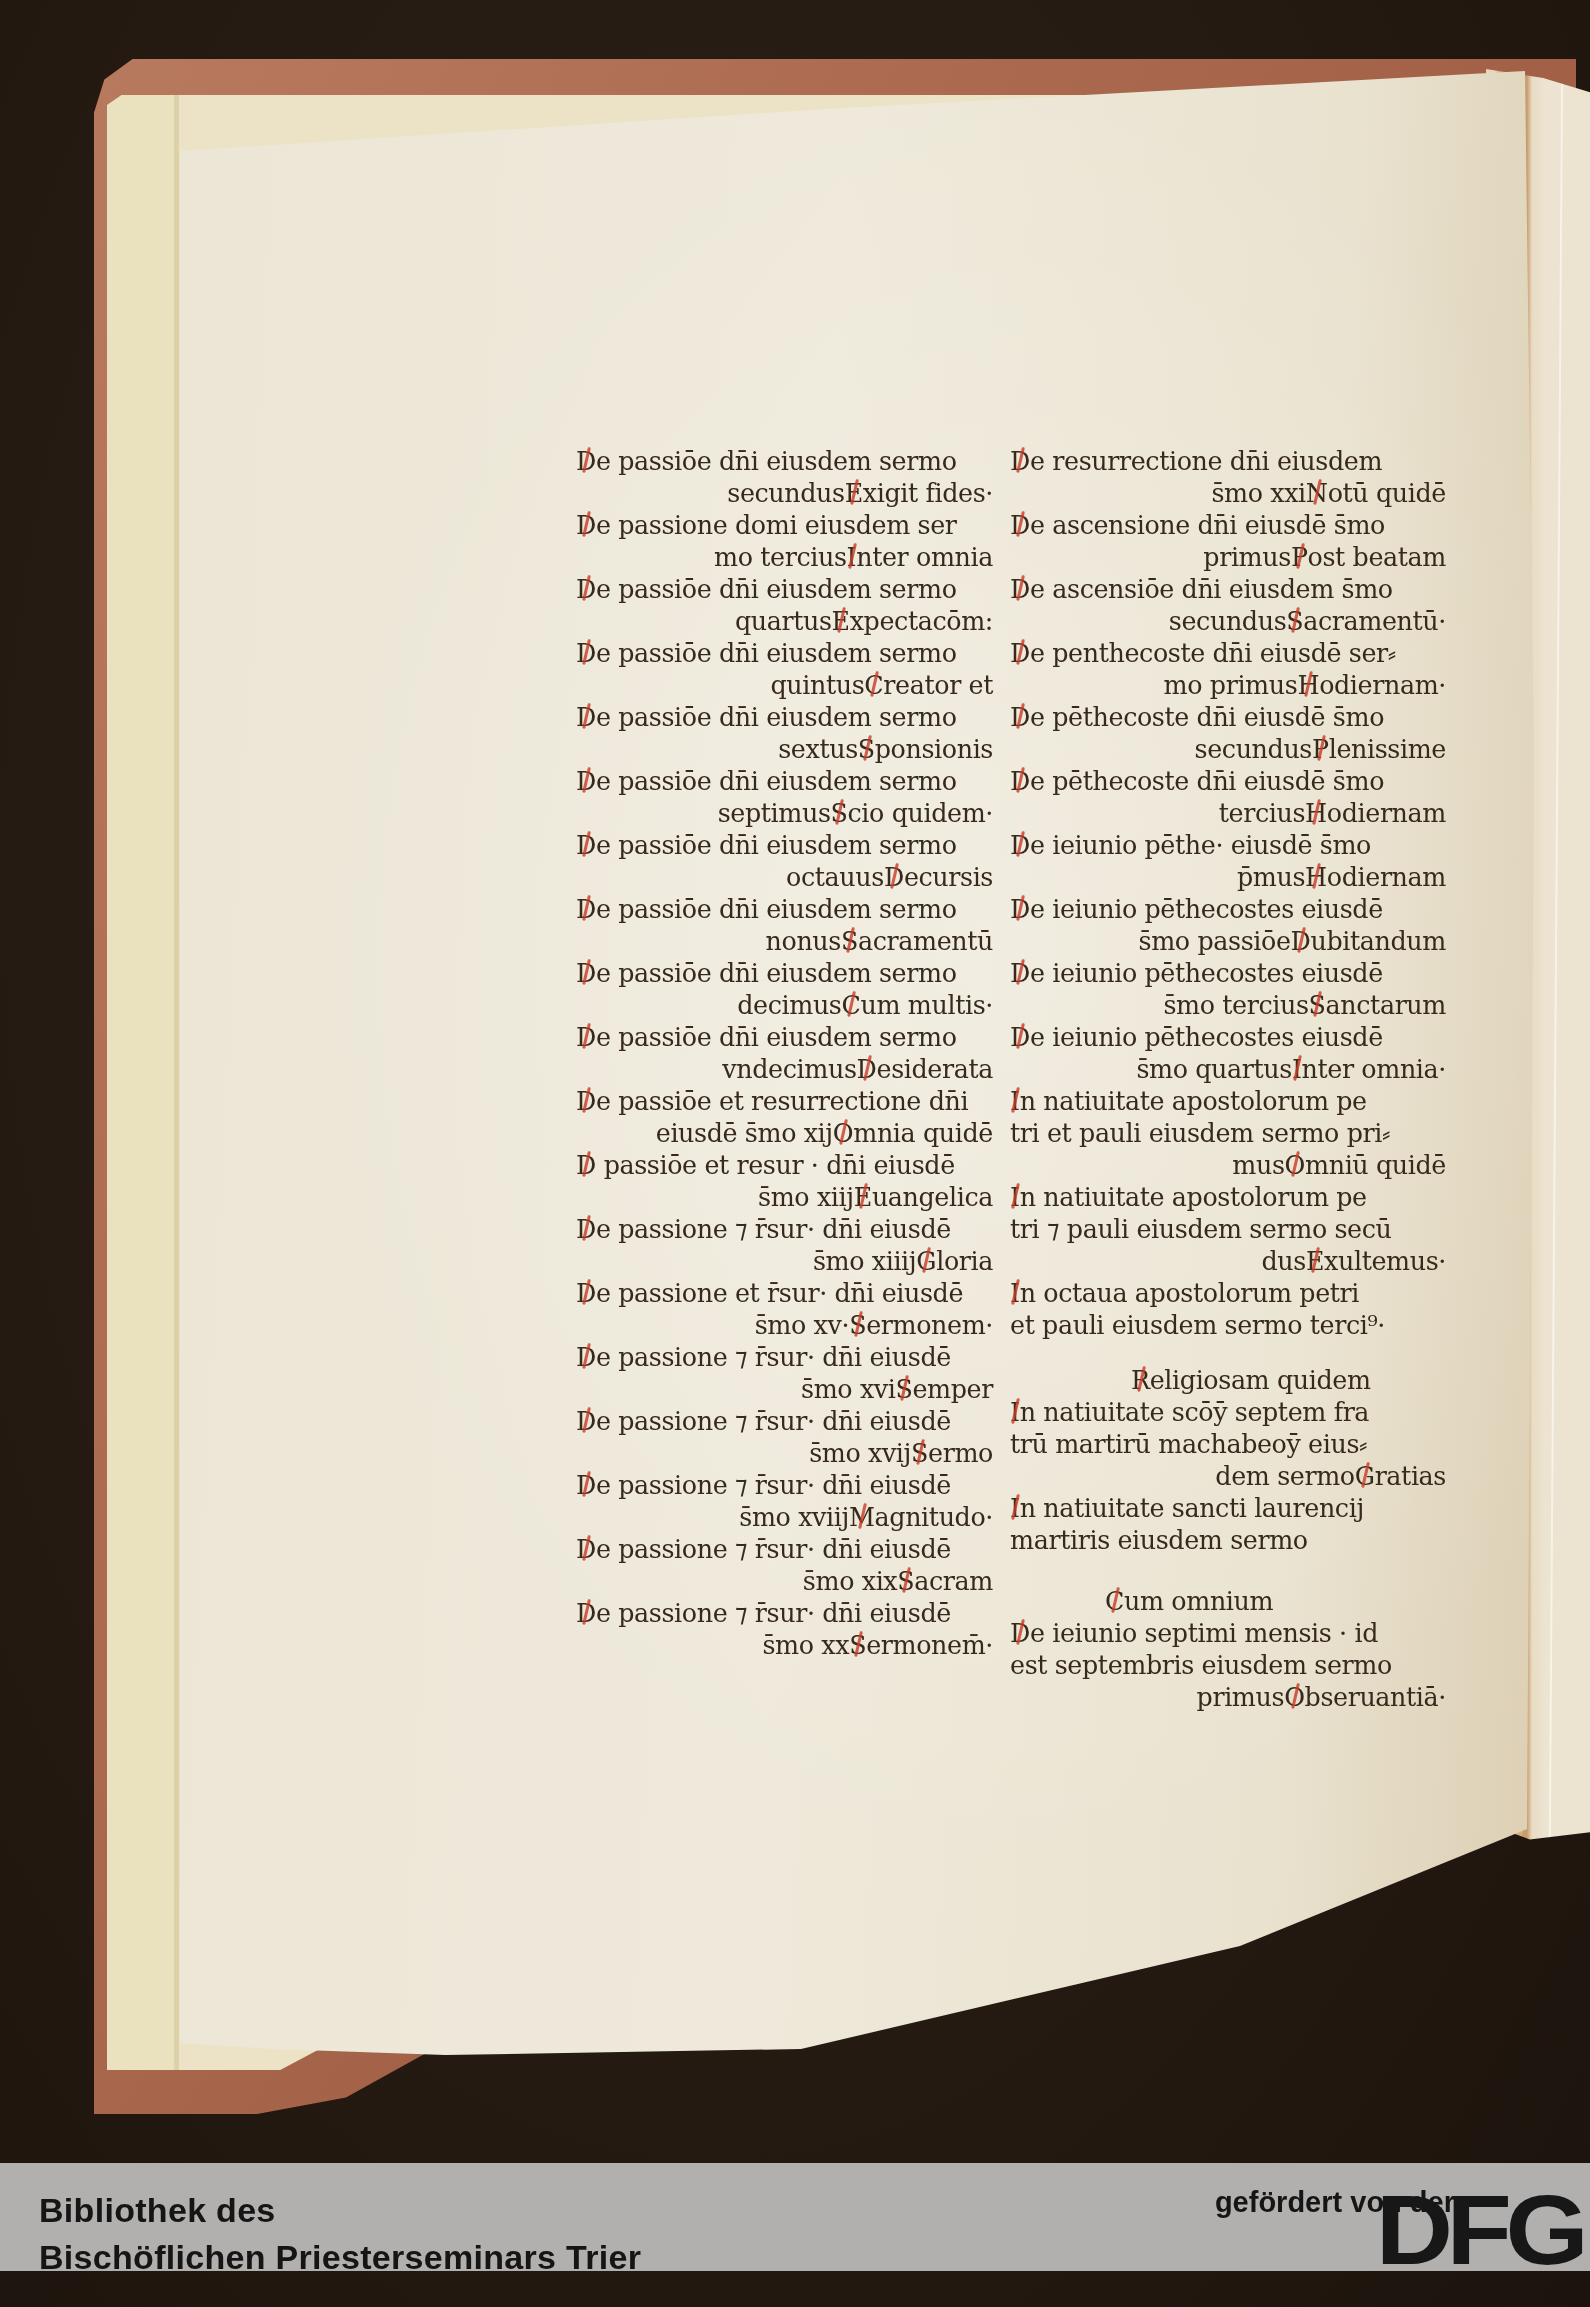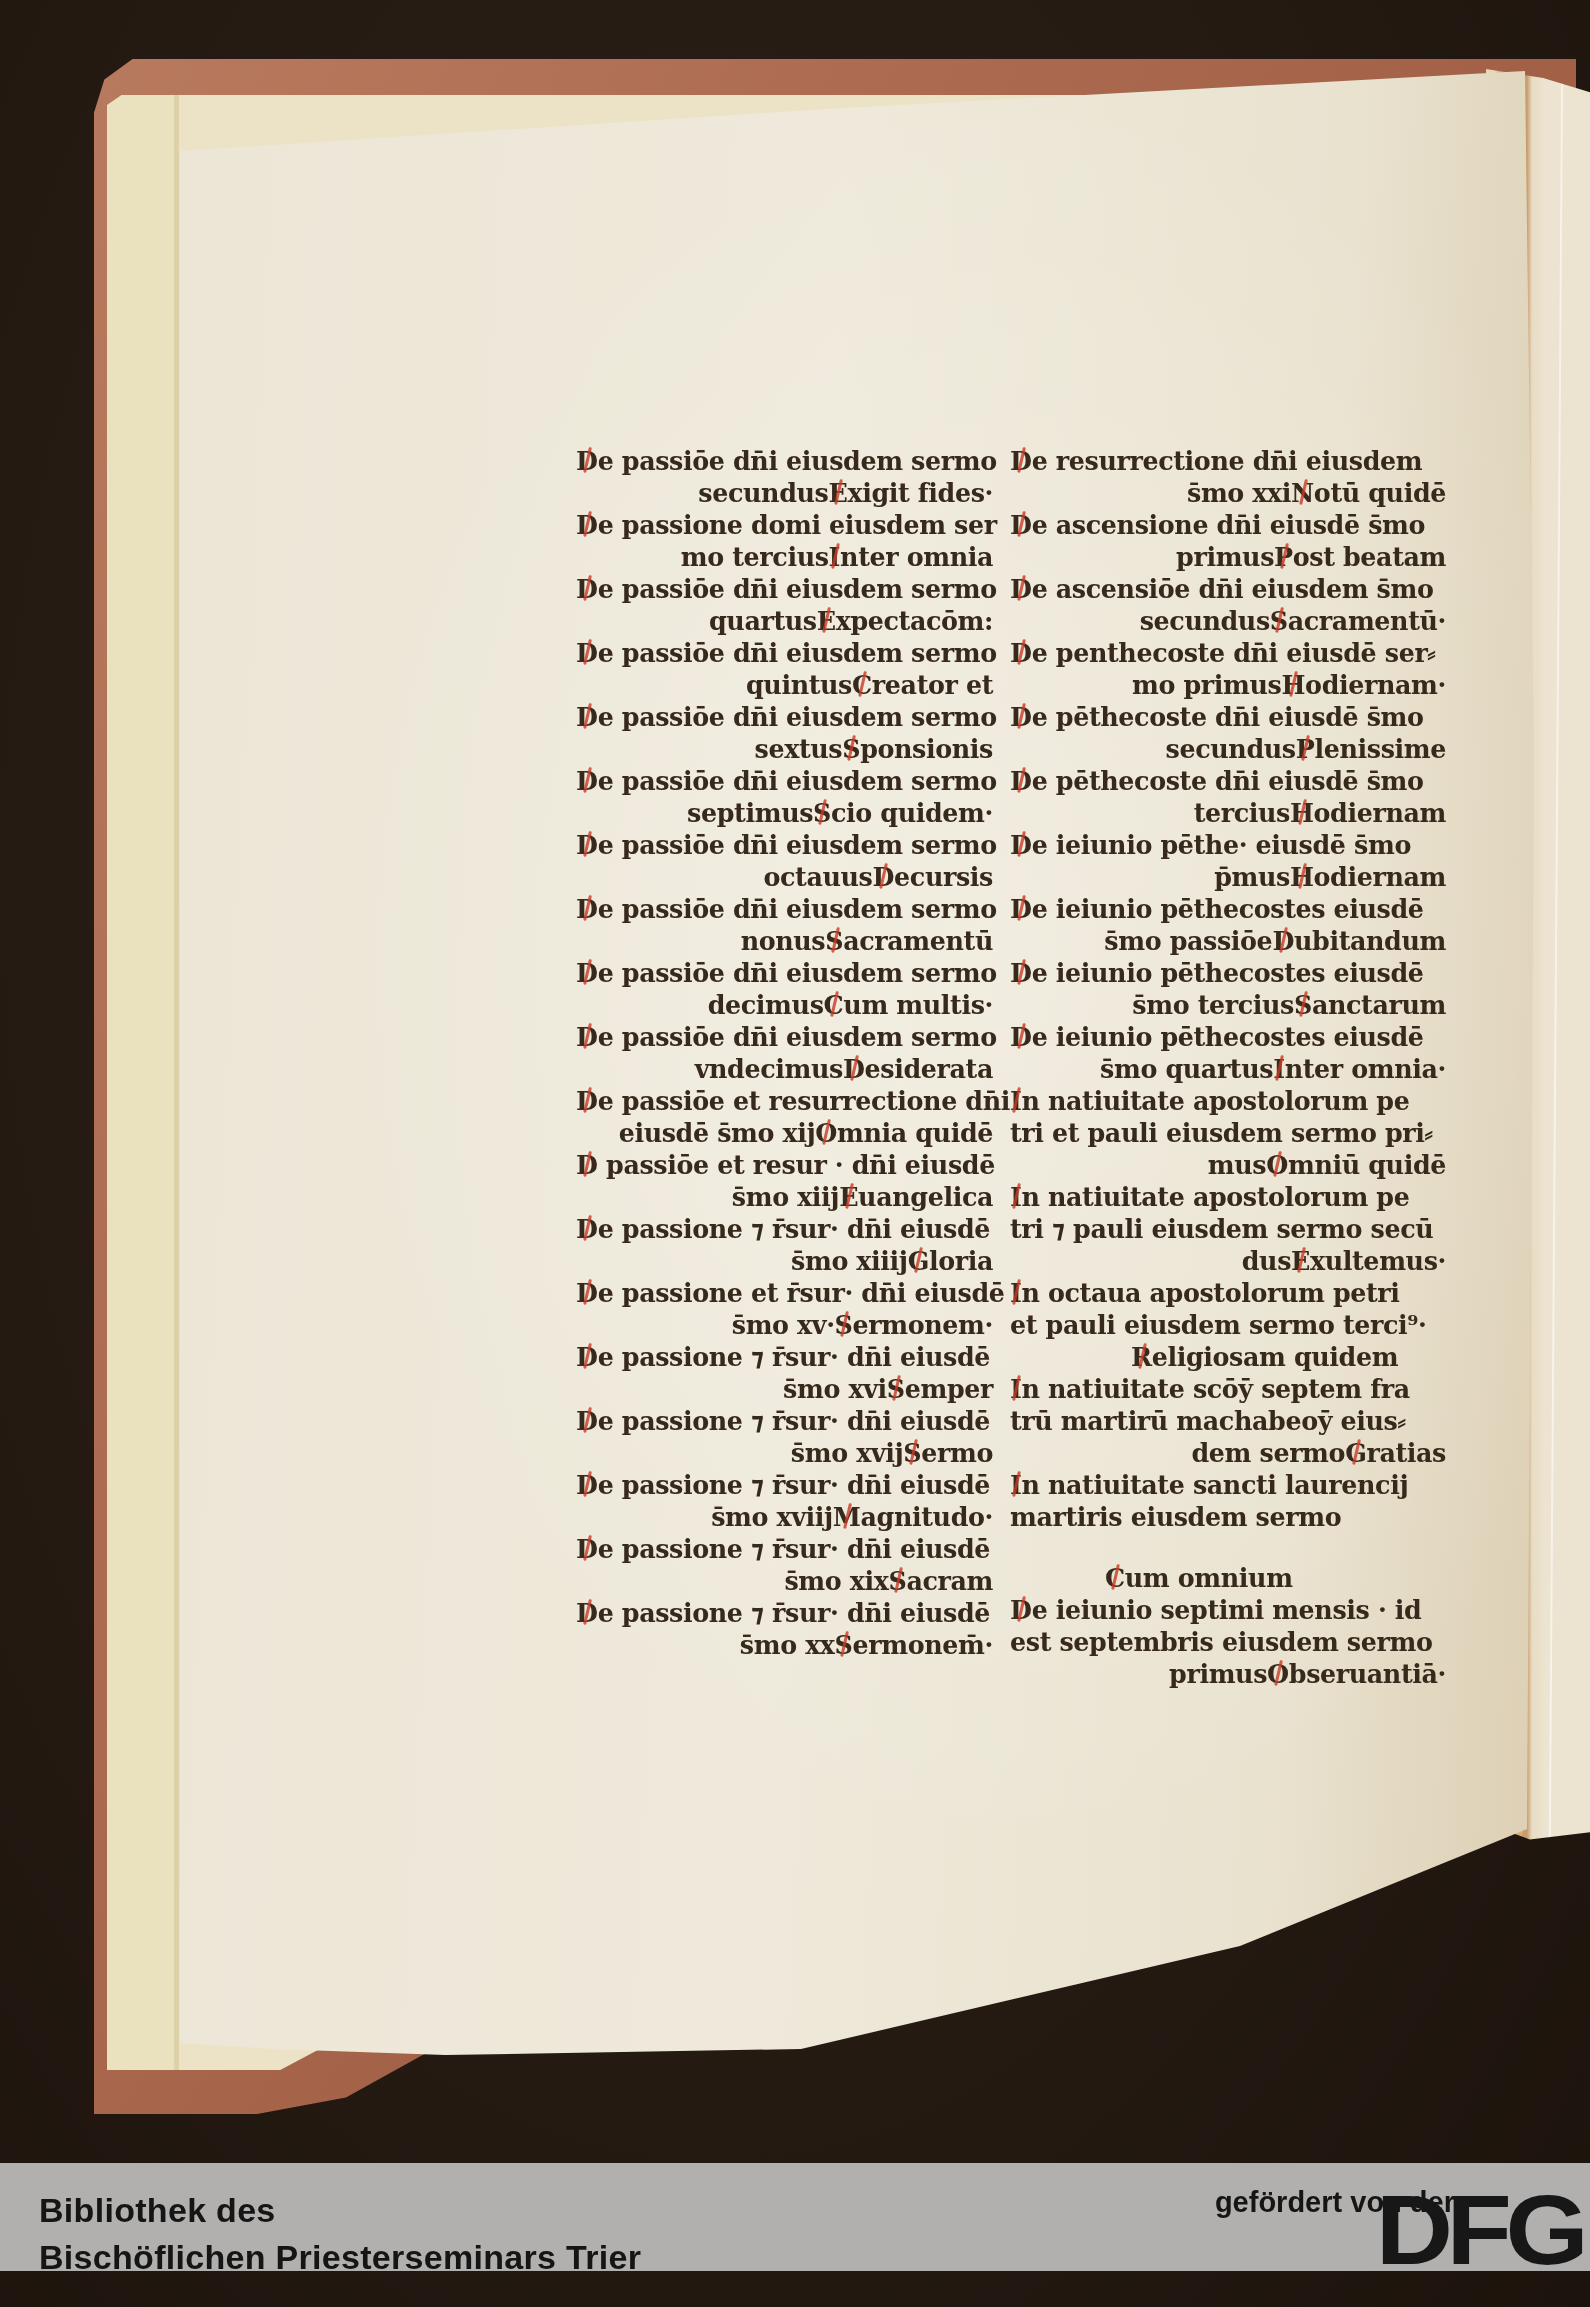--- a/index.html
+++ b/index.html
@@ -18,21 +18,21 @@
          background:linear-gradient(90deg,#e4d6b8 0 9px,#d9ab79 14px 36px,#c79c6e 37px 41px,#e8dcc4 46px,#ece4d1 59px 100%);
          clip-path:polygon(0 0.4%,55% 0.9%,100% 1.7%,100% 99.4%,42% 99.8%,0 98.9%);}
   .fore-edge .crease{position:absolute;left:69px;top:0;width:1.9px;height:100%;
          background:rgba(255,255,255,.55);transform:rotate(.4deg);}
   .page{position:absolute;left:0;top:0;width:1590px;height:2307px;
          background:linear-gradient(93deg,#e6dfcc 0%,#ebe6d6 10%,#eee9da 50%,#e9e2cf 80%,#ddd0b5 95%,#d2c19e 100%);
          clip-path:polygon(180px 151px,827px 109px,1525px 71px,1534px 763px,1527px 1829px,1240px 1946px,801px 2049px,445px 2055px,274px 2049px,180px 2043px);}
   .page .sheen{position:absolute;left:180px;top:71px;width:1355px;height:1985px;
          background:radial-gradient(ellipse at 60% 45%, rgba(255,255,255,.25) 0%, rgba(255,255,255,0) 60%);}
   
-  .col{position:absolute;top:445px;font-weight:700;font-size:25.4px;line-height:32px;
+  .col{position:absolute;top:445px;font-weight:400;font-size:25.4px;line-height:32px;
        color:#372a1d;letter-spacing:-0.4px;}
   .col-left{left:576px;width:417px;}
   .col-right{left:1010px;width:436px;}
   .tline{white-space:nowrap;height:32px;}
   .split{display:flex;justify-content:flex-end;}
   .rc{position:relative;display:inline-block;}
   .rc::after{content:'';position:absolute;left:46%;top:5%;width:3.2px;height:82%;
        background:rgba(200,58,36,.8);transform:rotate(13deg);border-radius:1.3px;}
   
   .footer{position:absolute;left:0;top:2163px;width:1590px;height:108px;background:#b1b0ae;}
@@ -216,21 +216,21 @@
         <span><span class="rc">O</span>mniū quidē</span>
       </div>
       <div class="tline"><span><span class="rc">I</span>n natiuitate apostolorum pe</span></div>
       <div class="tline"><span>tri ⁊ pauli eiusdem sermo secū</span></div>
       <div class="tline split">
         <span>dus</span>
         <span><span class="rc">E</span>xultemus·</span>
       </div>
       <div class="tline"><span><span class="rc">I</span>n octaua apostolorum petri</span></div>
       <div class="tline"><span>et pauli eiusdem sermo terci⁹·</span></div>
-      <div class="tline" style="padding-left: 121px;"><span><span class="rc">R</span>eligiosam quidem</span></div>
+      <div class="tline" style="padding-left: 121px; margin-top: 23px;"><span><span class="rc">R</span>eligiosam quidem</span></div>
       <div class="tline"><span><span class="rc">I</span>n natiuitate scōȳ septem fra</span></div>
       <div class="tline"><span>trū martirū machabeoȳ eius⸗</span></div>
       <div class="tline split">
         <span>dem sermo</span>
         <span><span class="rc">G</span>ratias</span>
       </div>
       <div class="tline"><span><span class="rc">I</span>n natiuitate sancti laurencij</span></div>
       <div class="tline"><span>martiris eiusdem sermo</span></div>
       <div class="tline" style="padding-left: 95px; margin-top: 29px;"><span><span class="rc">C</span>um omnium</span></div>
       <div class="tline"><span><span class="rc">D</span>e ieiunio septimi mensis · id</span></div>

